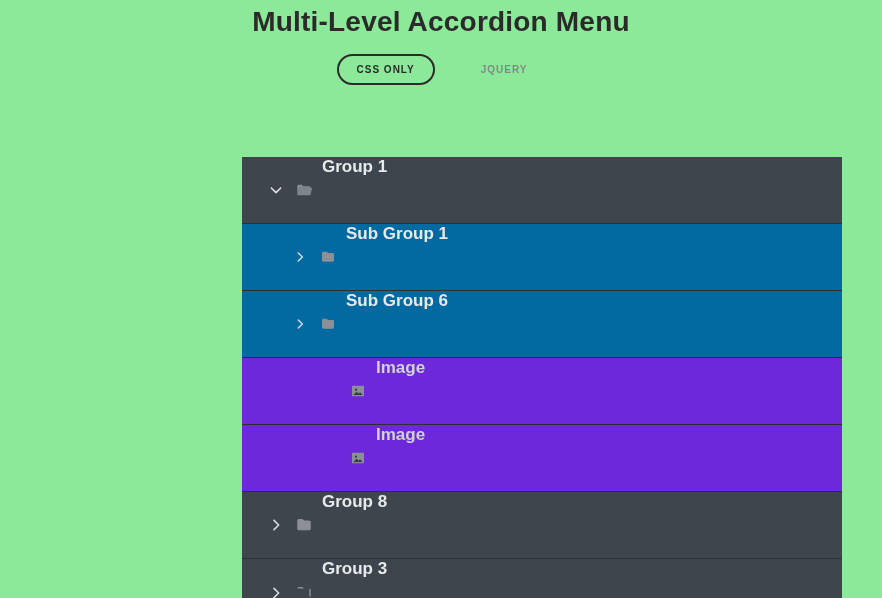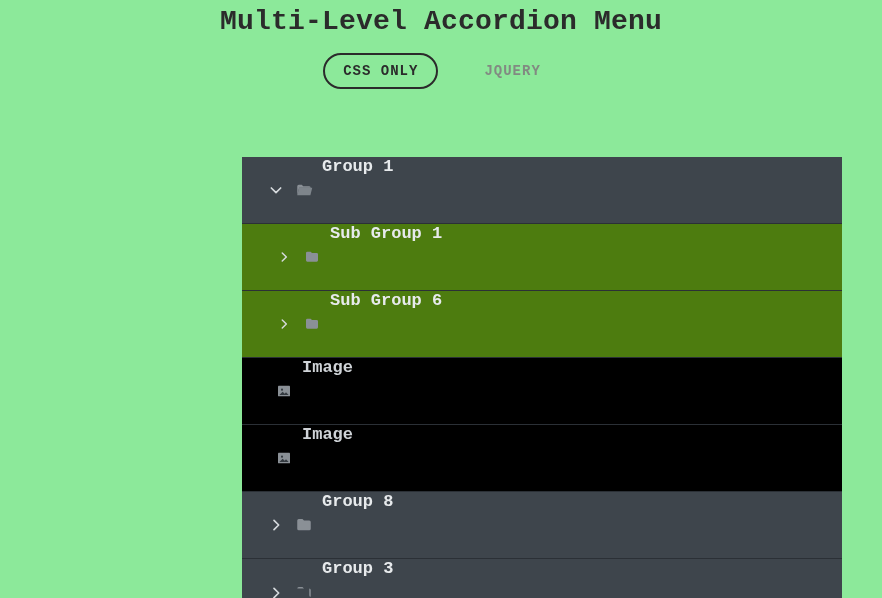--- a/index.html
+++ b/index.html
@@ -6,38 +6,37 @@
   html, body { width: 882px; height: 598px; overflow: hidden; }
   body {
     background: #8ce99a;
     font-family: "Segoe UI", "Helvetica Neue", Arial, sans-serif;
     color: #2b2b2b;
   }
   .wrap {
     width: 882px;
     height: 564px;
     position: relative;
-    font-family: Liberation Mono, monospace;
   }
   h1.title {
     font-size: 28px;
     font-weight: 700;
     text-align: center;
     color: #2b2b2b;
     padding-top: 6px;
     letter-spacing: 0.2px;
   }
   .tabs {
     display: flex;
     justify-content: center;
     gap: 28px;
     margin-top: 16px;
   }
   .tab {
-    font-size: 14px;
+    font-size: 10px;
     font-weight: 700;
     letter-spacing: 1px;
     padding: 10px 18px;
     border-radius: 999px;
     cursor: pointer;
     color: #828a82;
   }
   .tab.active {
     border: 2px solid #2b2b2b;
     color: #2b2b2b;
@@ -54,22 +53,22 @@
   }
   .row {
     display: flex;
     height: 67px;
     border-bottom: 1px solid #2b3036;
     color: #d6dadd;
     cursor: pointer;
   }
   .row:last-child { border-bottom: none; }
   .lvl0 { padding-left: 20px; }
-  .lvl1 { padding-left: 28px; background: #4d7c0f; }
-  .lvl2 { background: #000000; }
+  .lvl1 { padding-left: 44px; background: #0369a1; }
+  .lvl2 { padding-left: 74px; background: #6d28d9; }
   .row .caret {
     width: 28px;
     display: flex;
     align-items: center;
     justify-content: center;
     flex-shrink: 0;
   }
   .row .icon {
     width: 28px;
     display: flex;

